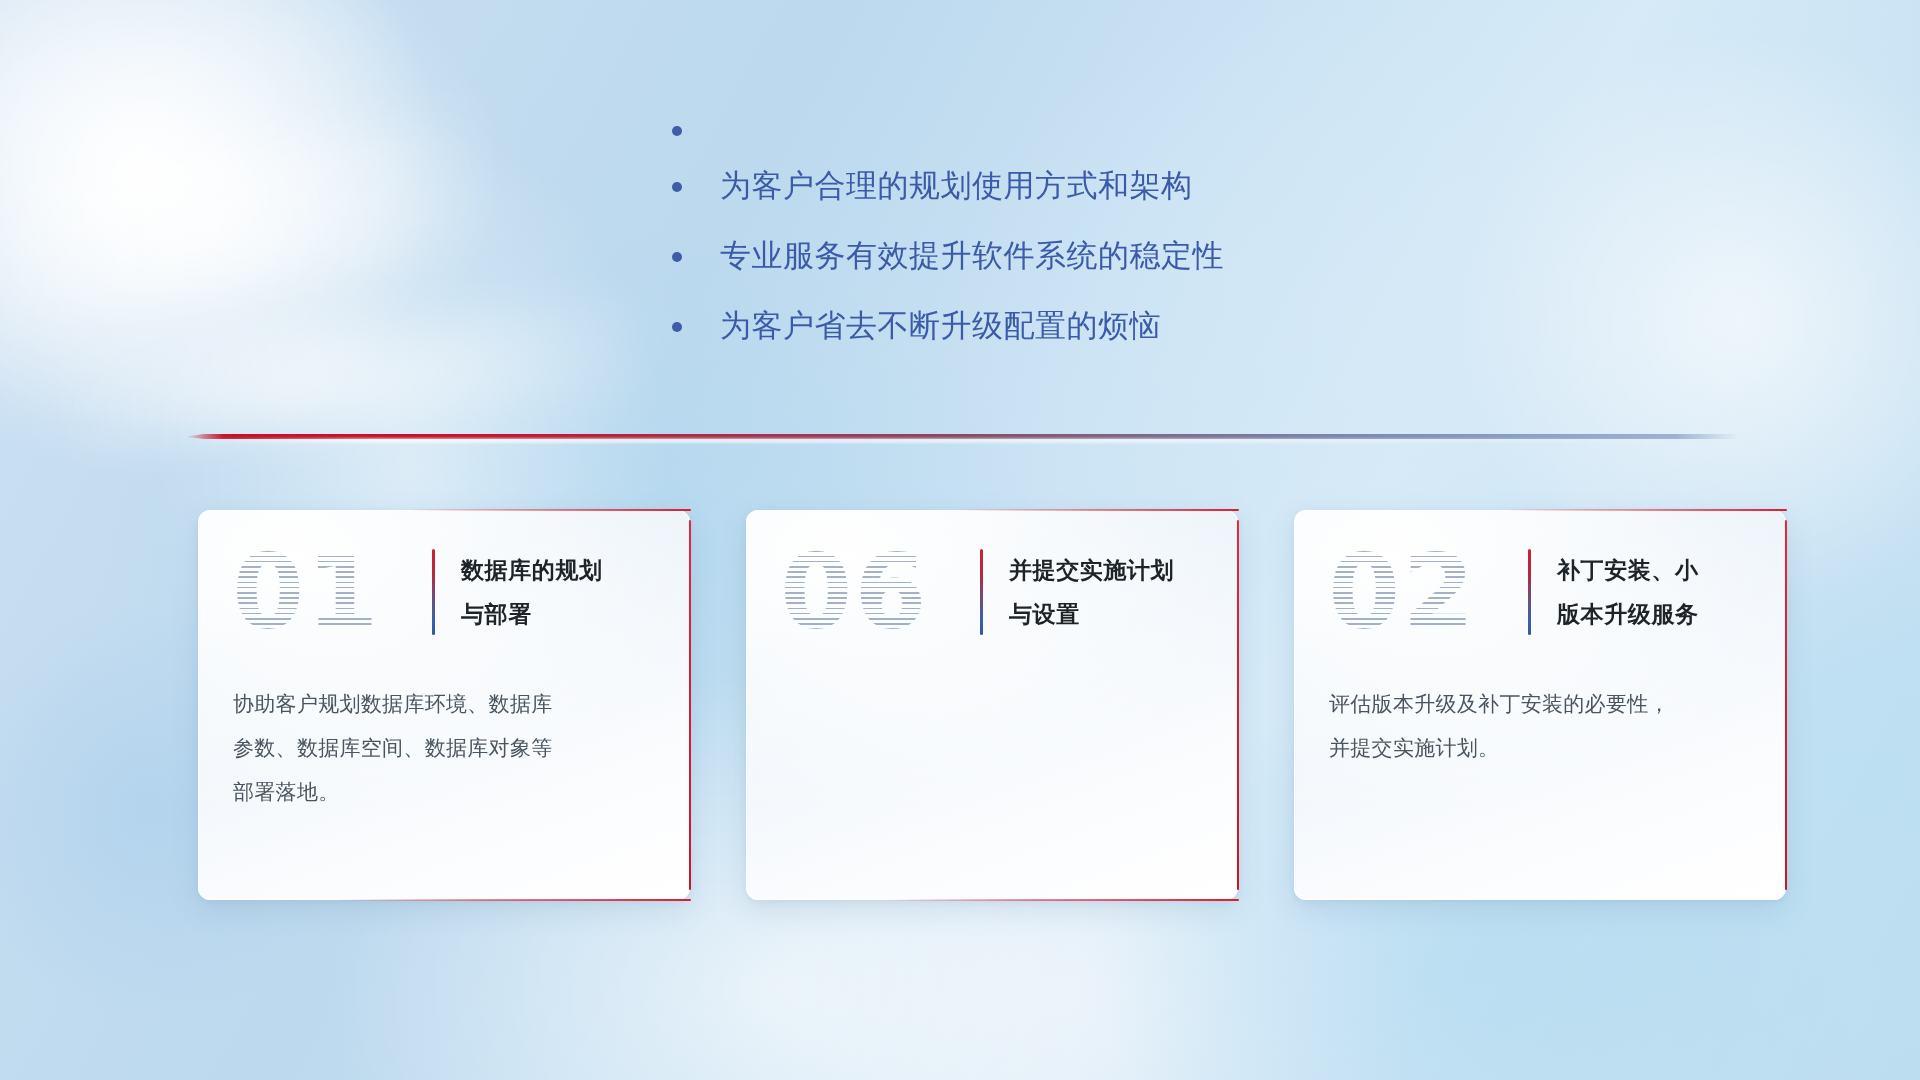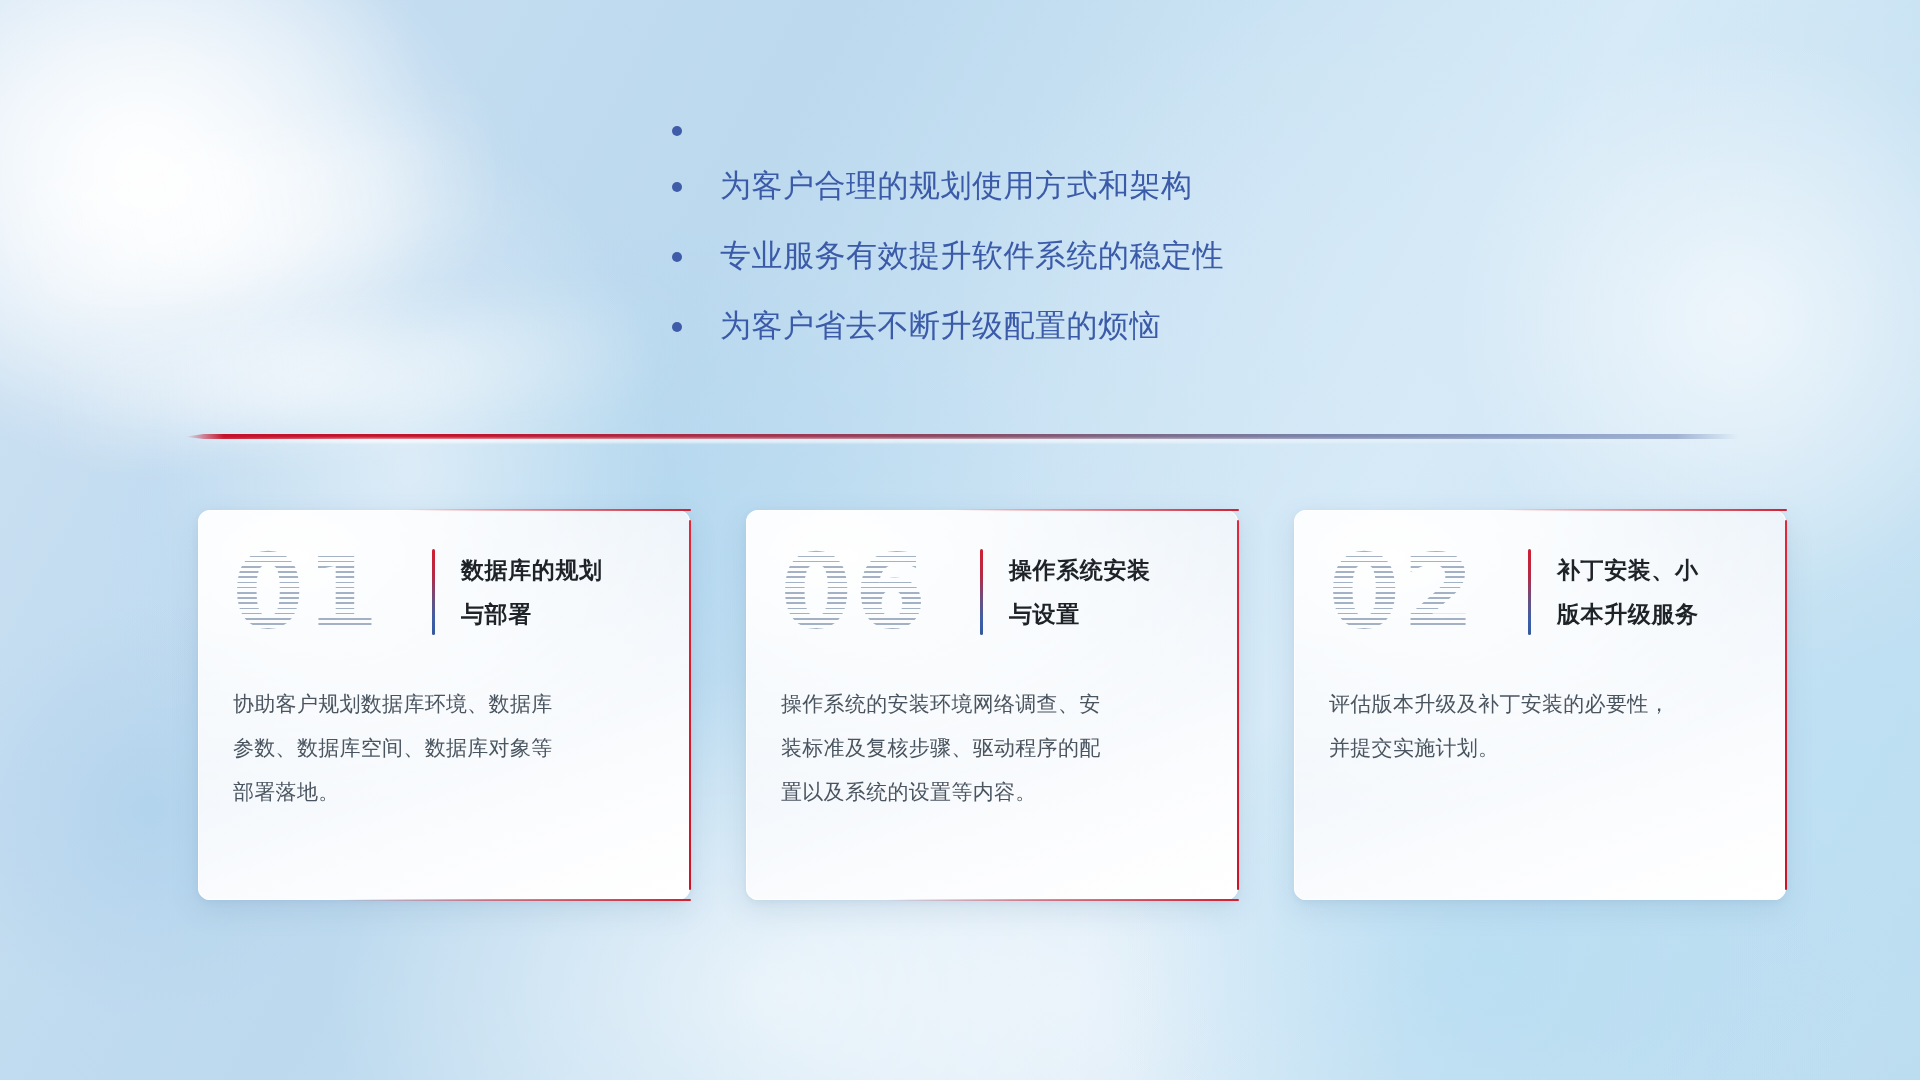--- a/index.html
+++ b/index.html
@@ -297,26 +297,23 @@
 部署落地。</div>
     </div>
 
     <div class="card">
       <div class="accent-top"></div>
       <div class="accent-right"></div>
       <div class="accent-bottom"></div>
       <div class="card-head">
         <div class="ghost-num">06</div>
         <div class="vbar"></div>
-        <div class="card-title">操作系统安装
+        <div class="card-title">并提交实施计划
 与设置</div>
       </div>
-      <div class="card-body">操作系统的安装环境网络调查、安
-装标准及复核步骤、驱动程序的配
-置以及系统的设置等内容。</div>
     </div>
 
     <div class="card no-bottom-accent">
       <div class="accent-top"></div>
       <div class="accent-right"></div>
 
       <div class="card-head">
         <div class="ghost-num">02</div>
         <div class="vbar"></div>
         <div class="card-title">补丁安装、小

